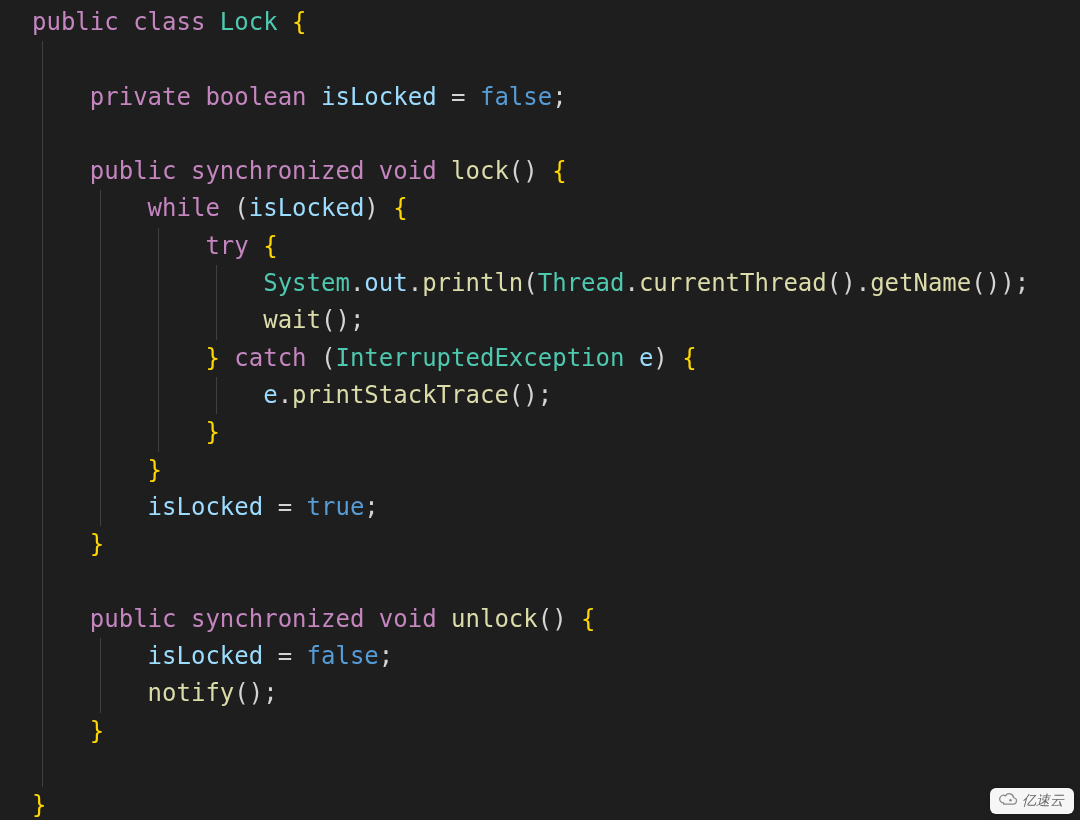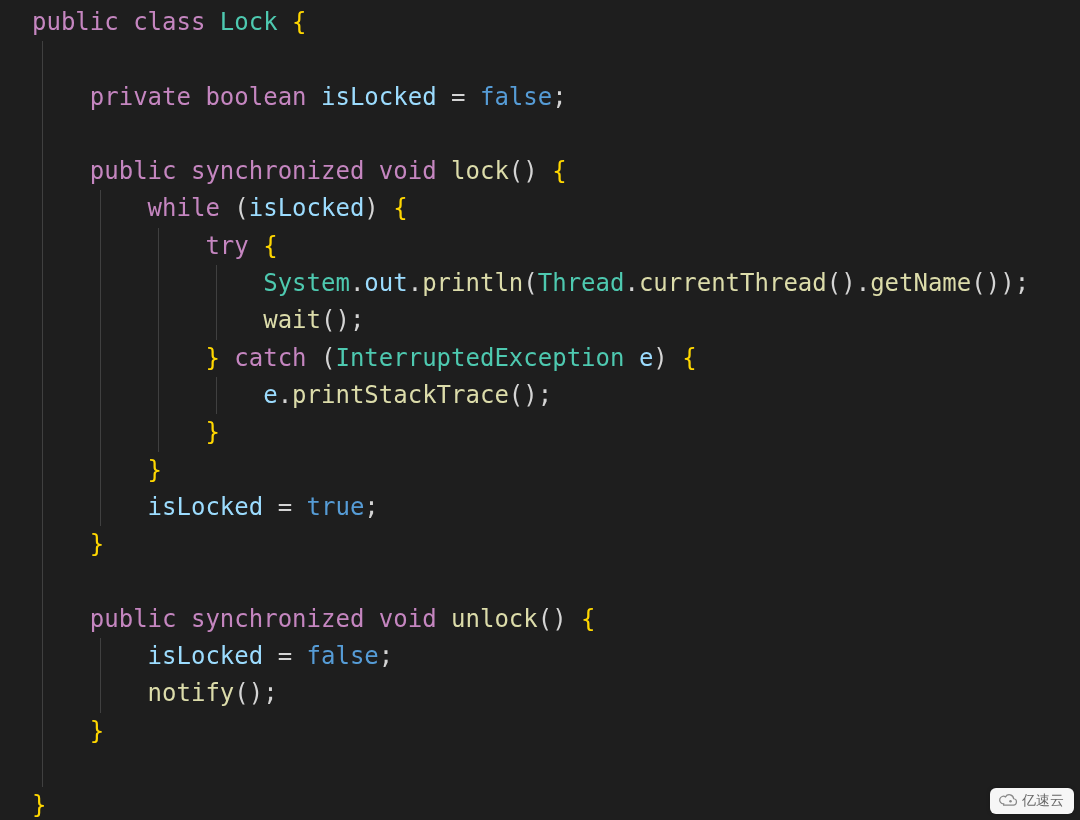--- a/index.html
+++ b/index.html
@@ -50,23 +50,23 @@
     position: fixed;
     right: 6px;
     bottom: 6px;
     background: rgba(255,255,255,0.96);
     color: #666;
     font-family: -apple-system, "Segoe UI", sans-serif;
     font-size: 14px;
     padding: 4px 10px 4px 8px;
     border-radius: 6px;
     display: flex;
-    align-items: center;
     gap: 4px;
     box-shadow: 0 0 4px rgba(0,0,0,0.2);
+    font-style: italic;
   }
   .watermark svg { width: 20px; height: 14px; }
 </style>
 </head>
 <body>
 
 <pre class="code" id="code"><span class="line"><span class="kw">public </span><span class="kw">class </span><span class="type">Lock</span><span class="punc"> </span><span class="brace">{</span>
 </span><span class="line g1">
 </span><span class="line g1">    <span class="kw">private </span><span class="kw">boolean </span><span class="var">isLocked</span><span class="punc"> = </span><span class="lit">false</span><span class="punc">;</span>
 </span><span class="line g1">

